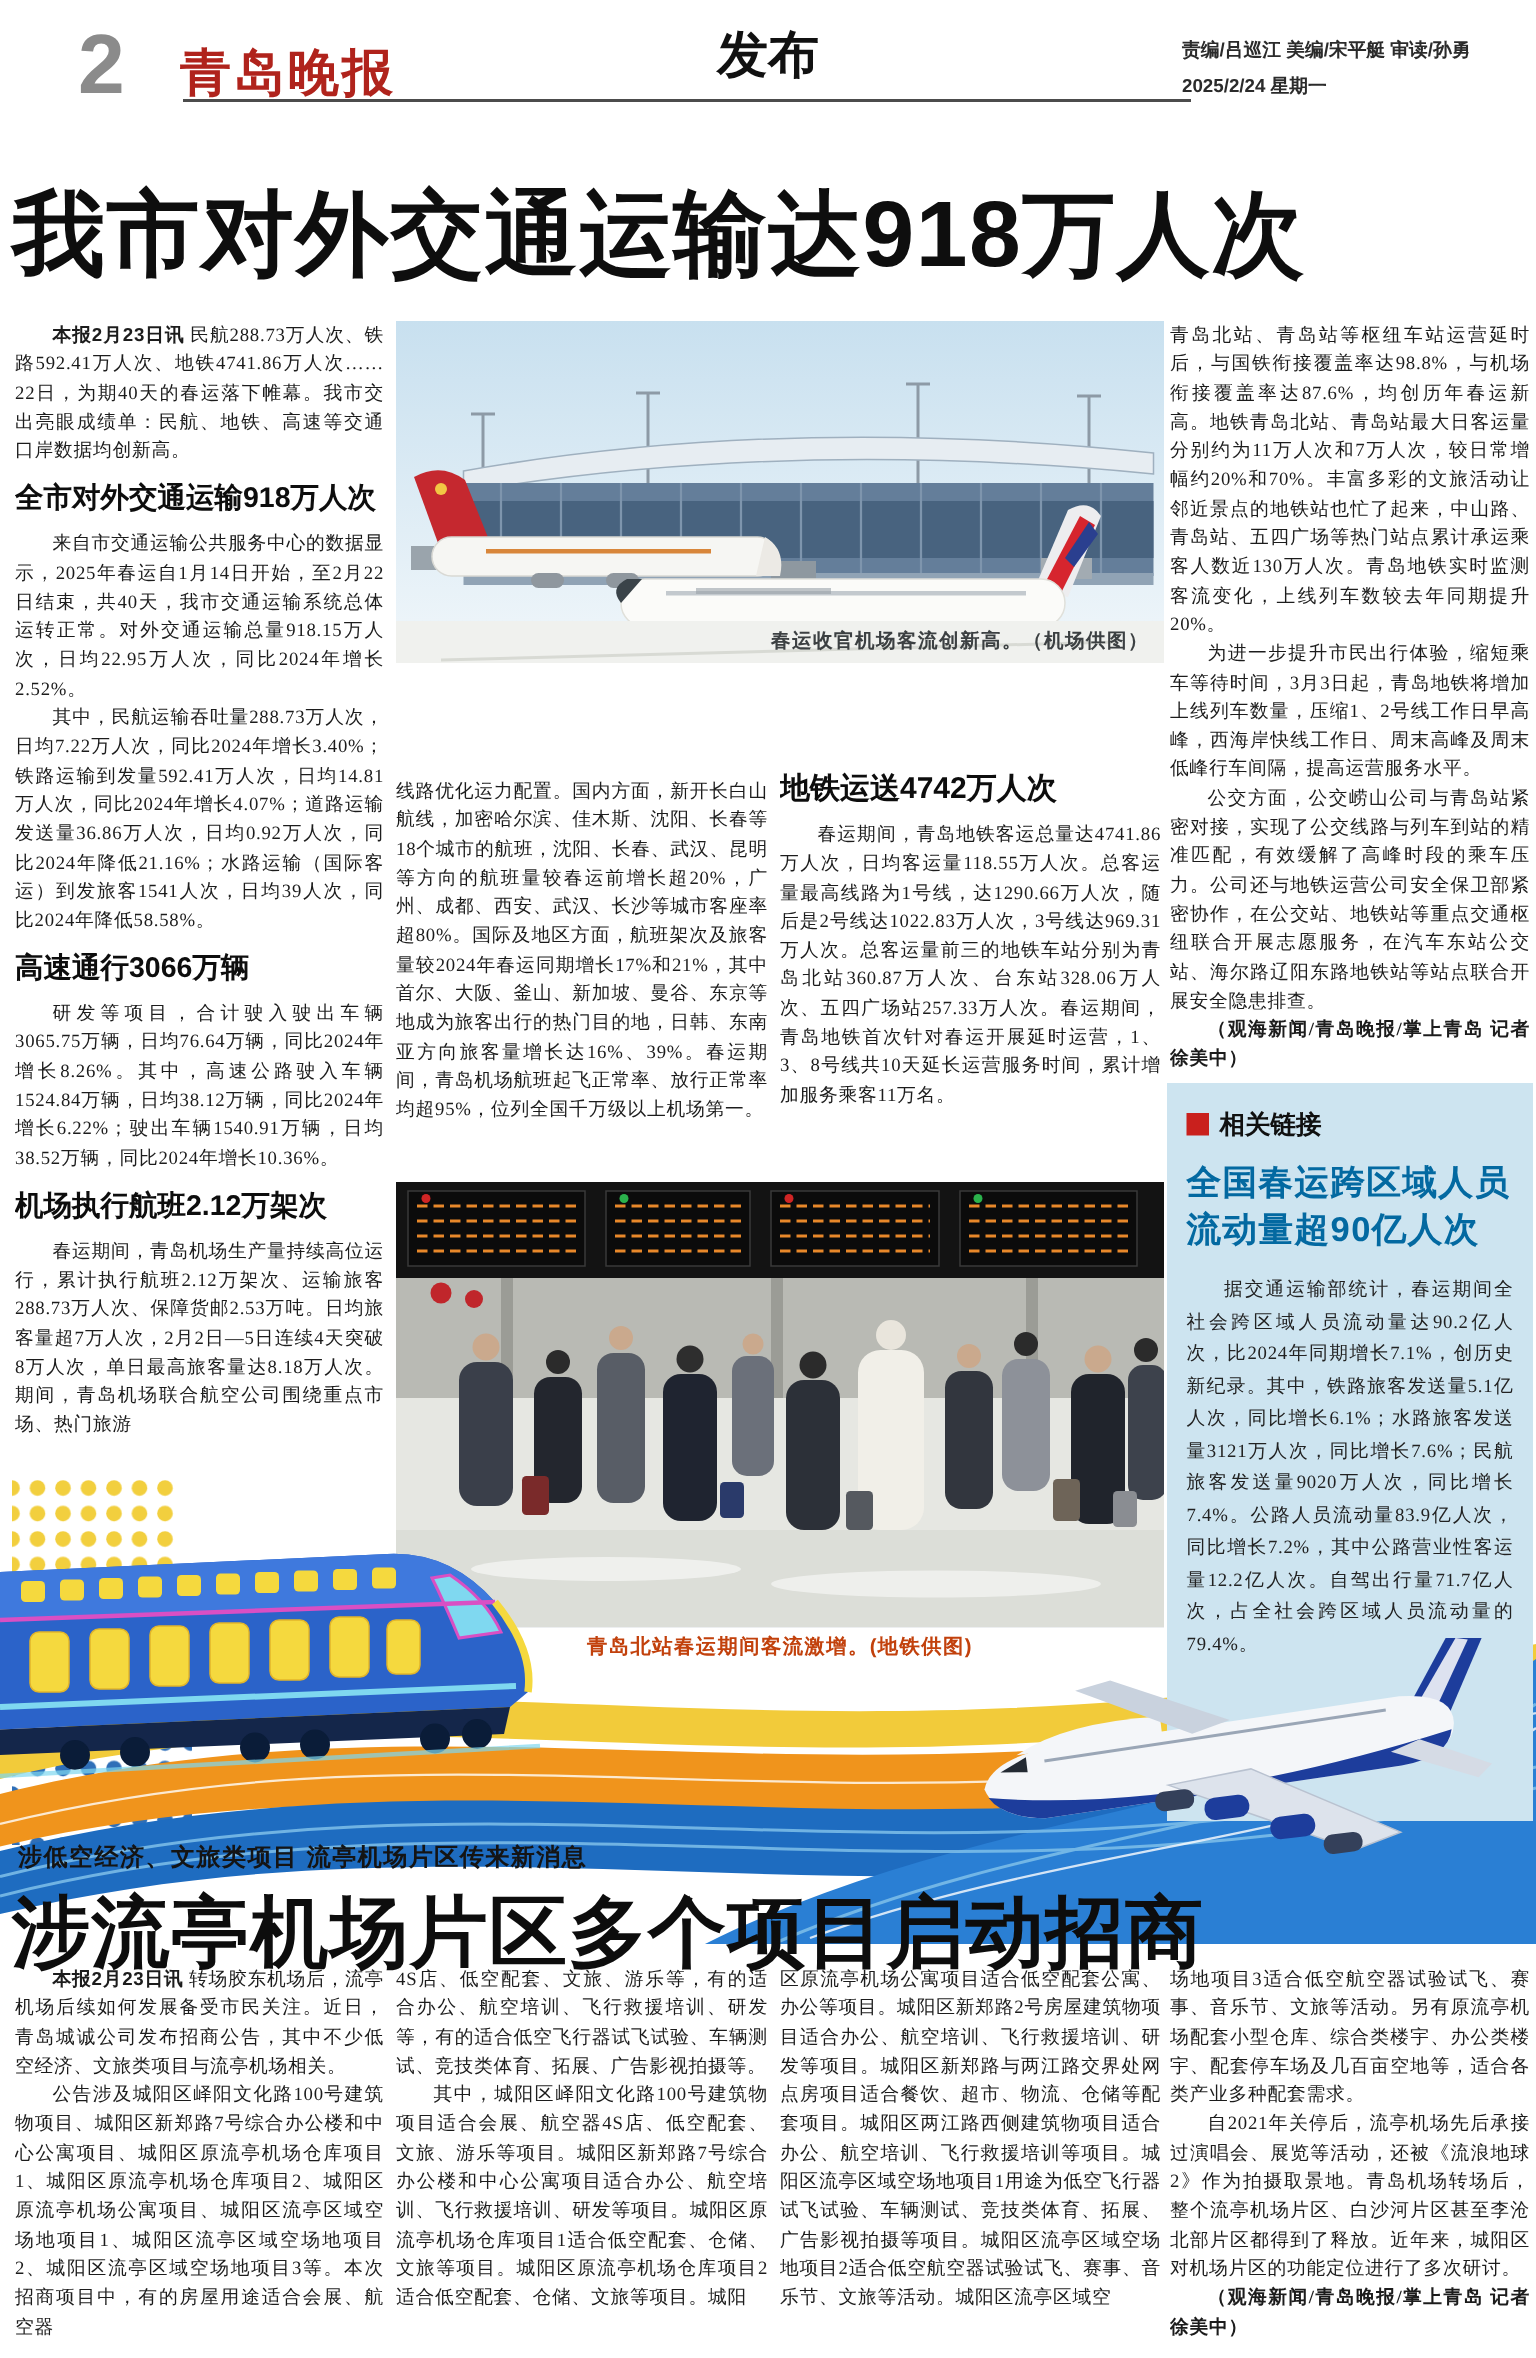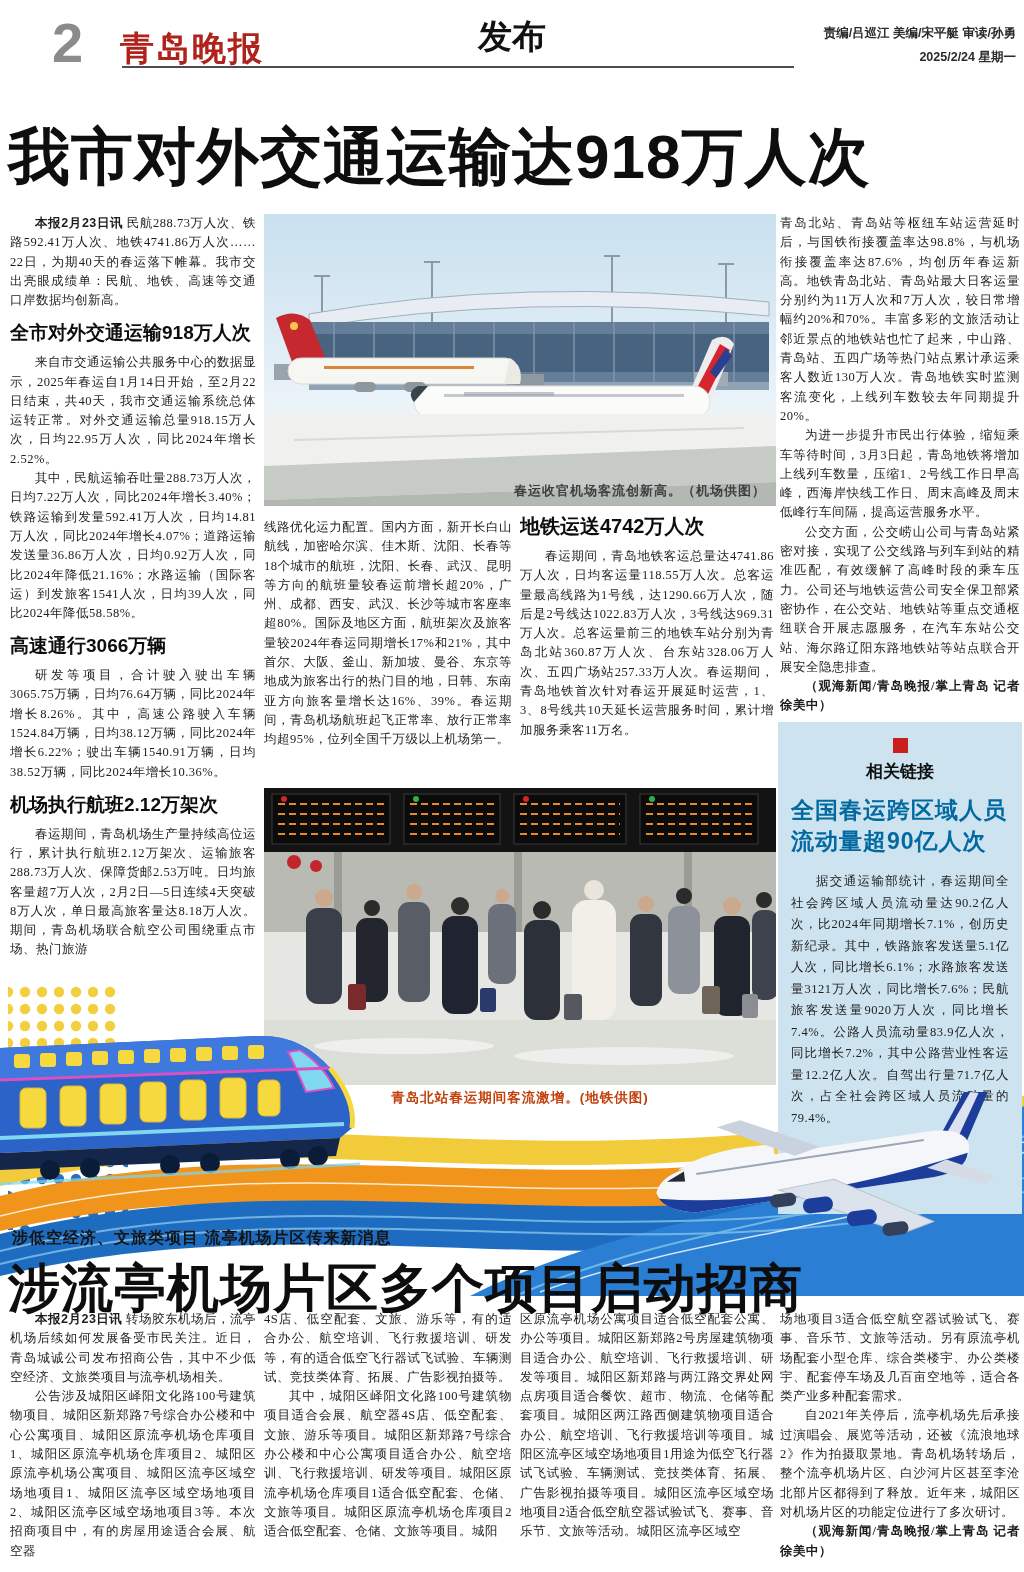--- a/index.html
+++ b/index.html
@@ -22,21 +22,21 @@
     color:#b0231c; letter-spacing:2px;
     font-family:"Liberation Serif","DejaVu Serif",serif;
   }
   .masthead-rule { position:absolute; left:122px; top:66px; width:672px; height:2px; background:#4c4c4c; }
   .section-title {
     position:absolute; left:0; top:14px; width:1024px; text-align:center;
     font-family:"Liberation Sans","DejaVu Sans",sans-serif;
     font-size:34px; font-weight:700; color:#111;
   }
   .header-right {
-    position:absolute; left:788px; top:26px; width:228px; text-align:right;
+    position:absolute; left:788px; top:26px; width:228px; text-align:left;
     font-family:"Liberation Sans","DejaVu Sans",sans-serif;
     font-size:12.5px; font-weight:700; color:#2b2b2b; line-height:1.2;
   }
   .header-right .date { margin-top:9px; }
   
   .kicker1 {
     position:absolute; left:12px; top:94px;
     font-family:"Liberation Sans","DejaVu Sans",sans-serif;
     font-size:22px; font-weight:700; color:#141414; letter-spacing:1px;
   }
@@ -61,39 +61,39 @@
     text-indent:0 !important; margin:11px 0 8px; line-height:1.25; text-align:left;
   }
   .byline { font-weight:700; }
   #col1 { left:10px;  top:214px; width:246px; height:772px; }
   #col2 { left:264px; top:518px; width:248px; height:270px; }
   #col3 { left:520px; top:514px; width:254px; height:276px; }
   #col4 { left:780px; top:214px; width:240px; height:506px; }
   #col3 .subhead { margin-top:0; font-size:20px; }
   
   .photo { position:absolute; overflow:hidden; background:#dfe7ee; }
-  #photo1 { left:264px; top:214px; width:512px; height:292px; }
+  #photo1 { left:264px; top:214px; width:512px; height:228px; }
   #photo2 { left:264px; top:788px; width:512px; height:297px; z-index:2; }
   .photo svg { display:block; }
   .caption-overlay {
     position:absolute; right:10px; bottom:6px;
     font-size:13px; font-weight:700; color:#3c4042; letter-spacing:1px;
     font-family:"Liberation Sans","DejaVu Sans",sans-serif;
   }
   #caption2 {
     position:absolute; left:264px; top:1089px; width:512px; text-align:center;
     font-size:13.5px; font-weight:700; color:#c2410c; letter-spacing:1px; z-index:3;
     font-family:"Liberation Sans","DejaVu Sans",sans-serif;
   }
   
   #related {
     position:absolute; left:778px; top:722px; width:244px; height:492px;
     background:#cde4f0; padding:16px 13px 10px; z-index:3;
   }
-  .rel-tagrow { display:flex; align-items:center; gap:7px;flex-direction:column; }
+  .rel-tagrow { display:flex; align-items:center; gap:7px; }
   .rel-square { width:15px; height:15px; background:#c9201d; }
   .rel-tag {
     font-family:"Liberation Sans","DejaVu Sans",sans-serif;
     font-size:17px; font-weight:700; color:#101010;
   }
   .rel-title {
     font-family:"Liberation Sans","DejaVu Sans",sans-serif;
     font-size:23px; font-weight:900; color:#0369a1; line-height:1.35;
     margin:12px 0 14px; letter-spacing:1px;
   }

